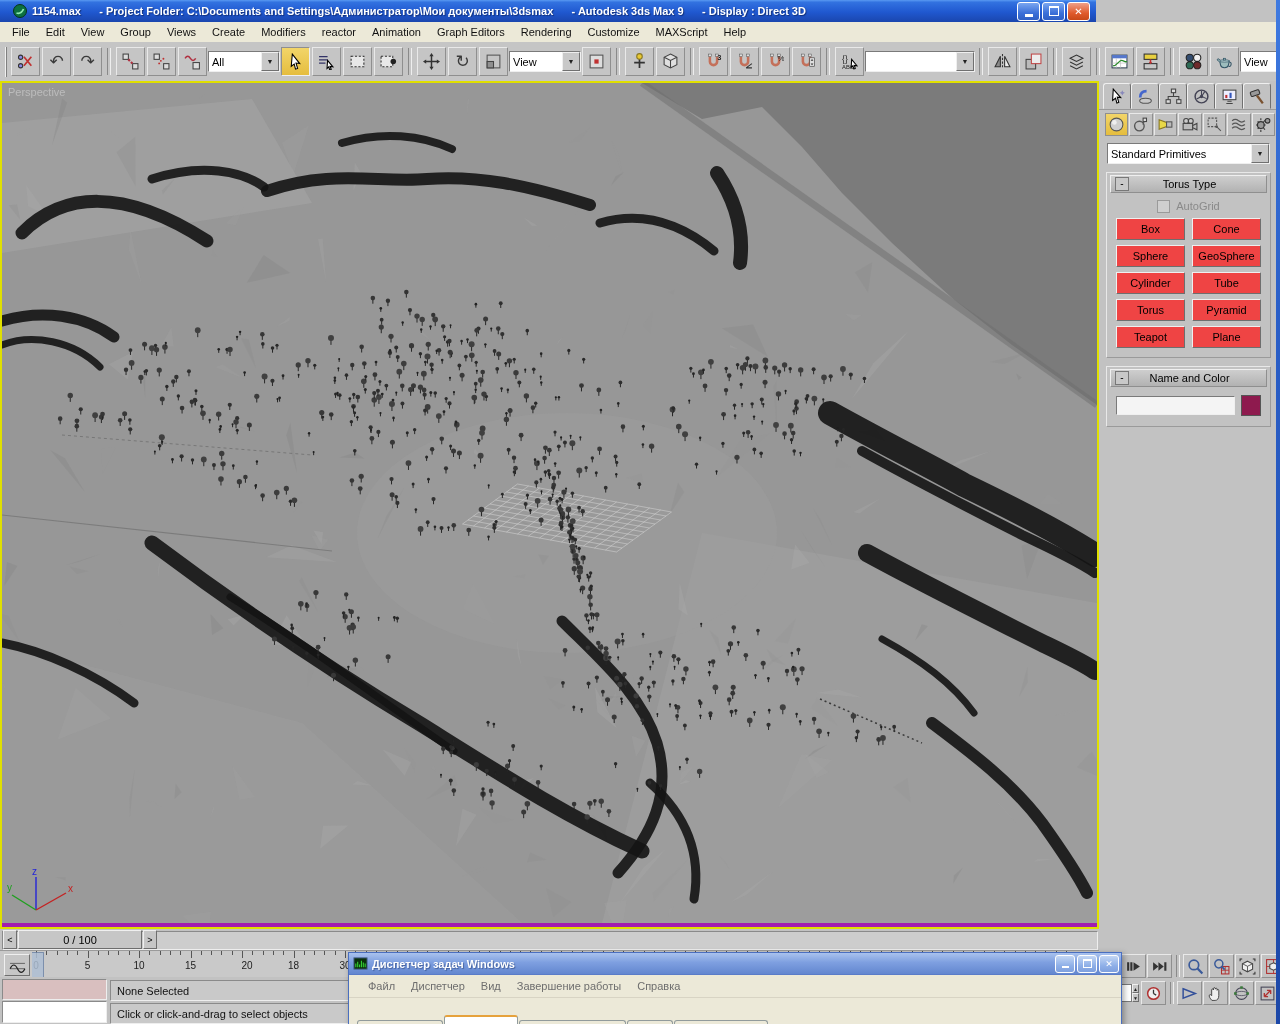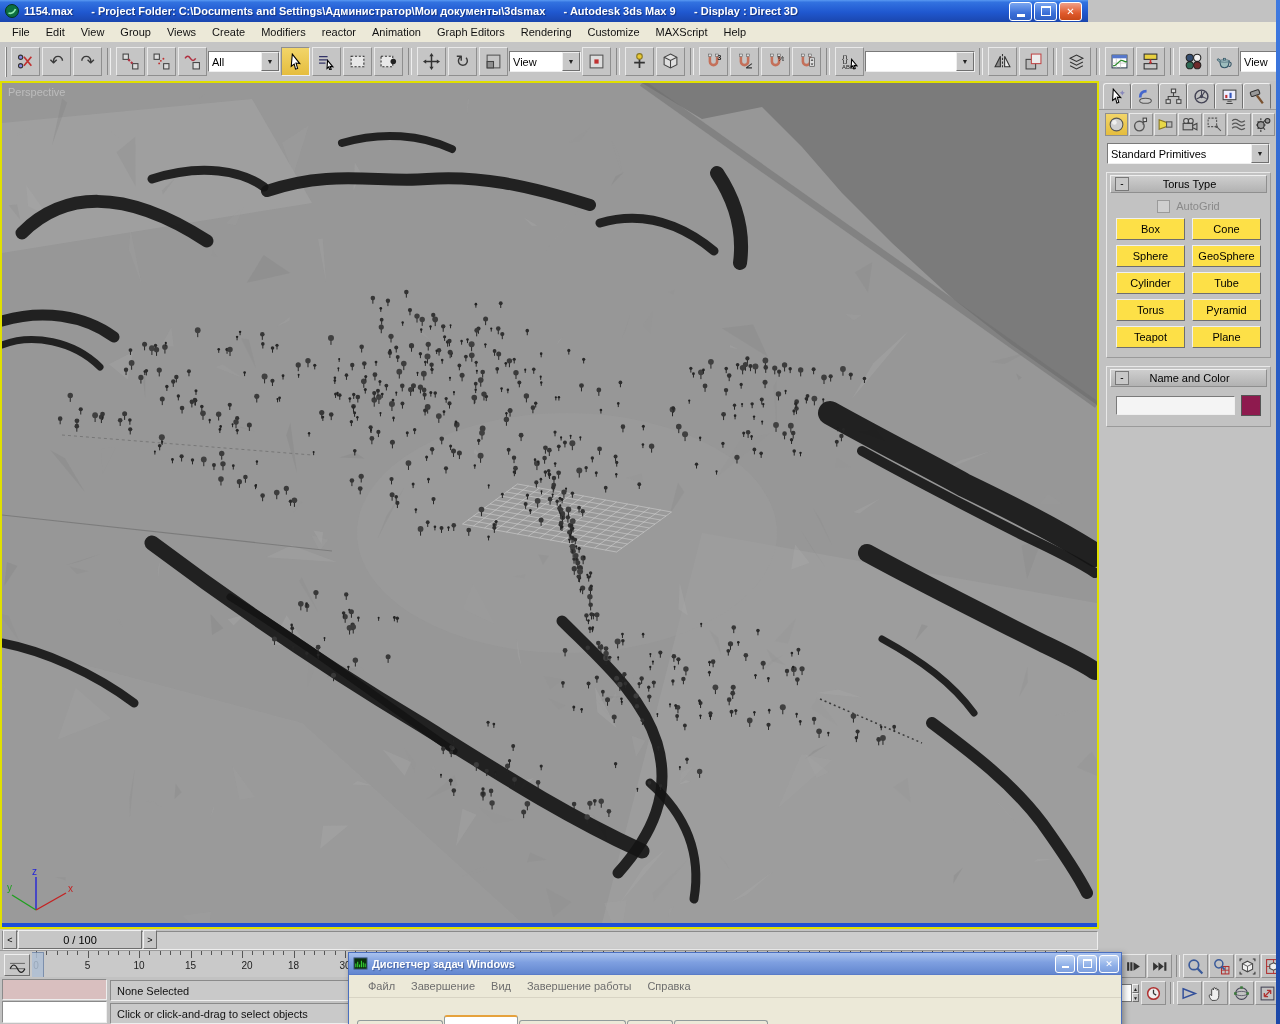--- a/index.html
+++ b/index.html
@@ -1,21 +1,21 @@
 <!DOCTYPE html>
 <html><head>
 <meta charset="utf-8">
 <style>
   html,body{margin:0;padding:0;}
   #screen{position:relative;width:1280px;height:1024px;overflow:hidden;
     font-family:"Liberation Sans","DejaVu Sans",sans-serif;background:#c2c2c2;font-size:11px;}
   
   #titlebar{position:absolute;left:0;top:0;width:1088px;height:22px;
     background:linear-gradient(180deg,#5a9af2 0%,#3272e0 10%,#2058d0 55%,#1a46ae 100%);
-    display:flex;align-items:center;color:#fff;font-weight:bold;font-size:11px;}
+    display:flex;align-items:center;color:#fff;font-weight:bold;font-size:11px;padding-left:8px;}
   #titlebar .logo{width:16px;height:16px;margin:0 4px 0 4px;flex:none;}
   #titlebar .ttl{white-space:pre;overflow:hidden;flex:1;text-shadow:1px 1px 1px #12307a;}
   .winbtns{display:flex;gap:2px;margin-right:6px;}
   .wbtn{width:21px;height:17px;border-radius:3px;border:1px solid #fff;
     background:linear-gradient(180deg,#7aa6f0,#3a6fd8 60%,#2f5fc4);color:#fff;
     display:flex;align-items:center;justify-content:center;font-size:10px;font-weight:bold;}
   .wbtn.close{background:linear-gradient(180deg,#f0a088,#e05a2c 60%,#c84818);}
   .wbtn .minbar{width:8px;height:3px;background:#fff;margin-top:8px;}
   .wbtn .rest{width:8px;height:7px;border:1px solid #fff;border-top-width:2px;}
   
@@ -32,21 +32,21 @@
   .tbtn.active{background:linear-gradient(180deg,#f2d569,#e5bd3e);border-top-color:#8f8f8f;border-left-color:#8f8f8f;
     border-right-color:#efefef;border-bottom-color:#efefef;}
   .tbtn .g{font-size:17px;color:#3a3a3a;line-height:1;font-family:"DejaVu Sans",sans-serif;}
   .tsep{width:2px;height:27px;border-left:1px solid #8a8a8a;border-right:1px solid #eeeeee;margin:0 4px;flex:none;}
   .dd{height:19px;background:#fff;border:1px solid #7a7a7a;border-bottom-color:#efefef;border-right-color:#efefef;
     display:flex;align-items:center;flex:none;}
   .dd .val{flex:1;padding:0 3px;color:#000;white-space:nowrap;overflow:hidden;}
   .dd .arr{width:16px;height:17px;background:#c8c8c8;border:1px solid #efefef;border-right-color:#707070;
     border-bottom-color:#707070;display:flex;align-items:center;justify-content:center;font-size:7px;color:#222;flex:none;}
   
-  #vpframe{position:absolute;left:0;top:81px;width:1095px;height:844px;border:2px solid #e0e000;background:#1d4ed8;}
+  #vpframe{position:absolute;left:0;top:81px;width:1095px;height:844px;border:2px solid #e0e000;background:#a21caf;}
   #terrain{position:absolute;left:0;top:0;}
   #vp-label{position:absolute;left:6px;top:3px;color:#bcbcbc;font-size:11px;}
   #axis{position:absolute;left:4px;bottom:6px;}
   #axis text{font-size:10px;font-family:"Liberation Sans",sans-serif;}
   
   #cmdpanel{position:absolute;left:1099px;top:81px;width:177px;height:871px;background:#c2c2c2;padding-top:2px;}
   #paneltabs{display:flex;padding-left:4px;}
   .ptab{width:26px;height:24px;display:flex;align-items:center;justify-content:center;
     border:1px solid #efefef;border-right-color:#707070;border-bottom-color:#c2c2c2;background:#c2c2c2;border-radius:3px 3px 0 0;}
   #panelcats{display:flex;padding:3px 0 4px 6px;border-top:1px solid #9a9a9a;}
@@ -57,21 +57,21 @@
   .rollout{margin:8px 5px 0 7px;border:1px solid #9a9a9a;border-top-color:#e8e8e8;border-left-color:#e8e8e8;
     position:relative;padding:2px 3px 6px 3px;background:#c2c2c2;}
   .rtitle{display:flex;align-items:center;height:16px;background:linear-gradient(180deg,#cecece,#b2b2b2);
     border:1px solid #8f8f8f;border-top-color:#efefef;border-left-color:#efefef;margin:-0px 0 4px 0;color:#000;}
   .rtitle .minus{width:12px;height:12px;border:1px solid #777;background:#c8c8c8;margin:0 4px;display:flex;
     align-items:center;justify-content:center;font-size:10px;line-height:1;}
   .rtitle .rlabel{flex:1;text-align:center;margin-right:20px;}
   .agrow{display:flex;align-items:center;justify-content:center;height:18px;color:#8a8a8a;gap:6px;}
   .agbox{width:11px;height:11px;border:1px solid #9a9a9a;background:#cfcfcf;}
   .objgrid{display:grid;grid-template-columns:1fr 1fr;gap:5px 7px;padding:3px 6px;}
-  .obtn{height:20px;background:#fde047;border:1px solid #efefef;border-right-color:#6e6e6e;border-bottom-color:#6e6e6e;
+  .obtn{height:20px;background:#ef4444;border:1px solid #efefef;border-right-color:#6e6e6e;border-bottom-color:#6e6e6e;
     display:flex;align-items:center;justify-content:center;color:#000;}
   .ncrow{display:flex;align-items:center;gap:6px;padding:4px 6px;}
   .ncinput{flex:1;height:17px;background:#f4f4f4;border:1px solid #7a7a7a;border-bottom-color:#efefef;border-right-color:#efefef;}
   .swatch{width:18px;height:19px;border:1px solid #555;}
   
   #tsrow{position:absolute;left:0;top:929px;width:1099px;height:21px;background:#c2c2c2;display:flex;align-items:center;}
   #tstrack{position:absolute;left:2px;top:2px;width:1094px;height:17px;background:#cdcdcd;
     border:1px solid #8a8a8a;border-bottom-color:#eee;border-right-color:#eee;}
   .tsarrow{width:12px;height:17px;background:#c6c6c6;border:1px solid #efefef;border-right-color:#6e6e6e;
     border-bottom-color:#6e6e6e;display:flex;align-items:center;justify-content:center;font-size:9px;z-index:2;}
@@ -2290,21 +2290,21 @@
       <span class="tmbtn">
           <span class="minbar"></span>
         </span>
       <span class="tmbtn">
           <span class="rest"></span>
         </span>
       <span class="tmbtn">✕</span>
     </div>
     <div id="tmmenu">
         <span class="tmitem">Файл</span>
-        <span class="tmitem">Завершение</span>
+        <span class="tmitem">Диспетчер</span>
         <span class="tmitem">Вид</span>
         <span class="tmitem">Завершение работы</span>
         <span class="tmitem">Справка</span>
       </div>
     <div id="tmtabswrap">
         <span class="tmtab">Приложения</span>
         <span class="tmtab active">Процессы</span>
         <span class="tmtab">Быстродействие</span>
         <span class="tmtab">Сеть</span>
         <span class="tmtab">Пользователи</span>

